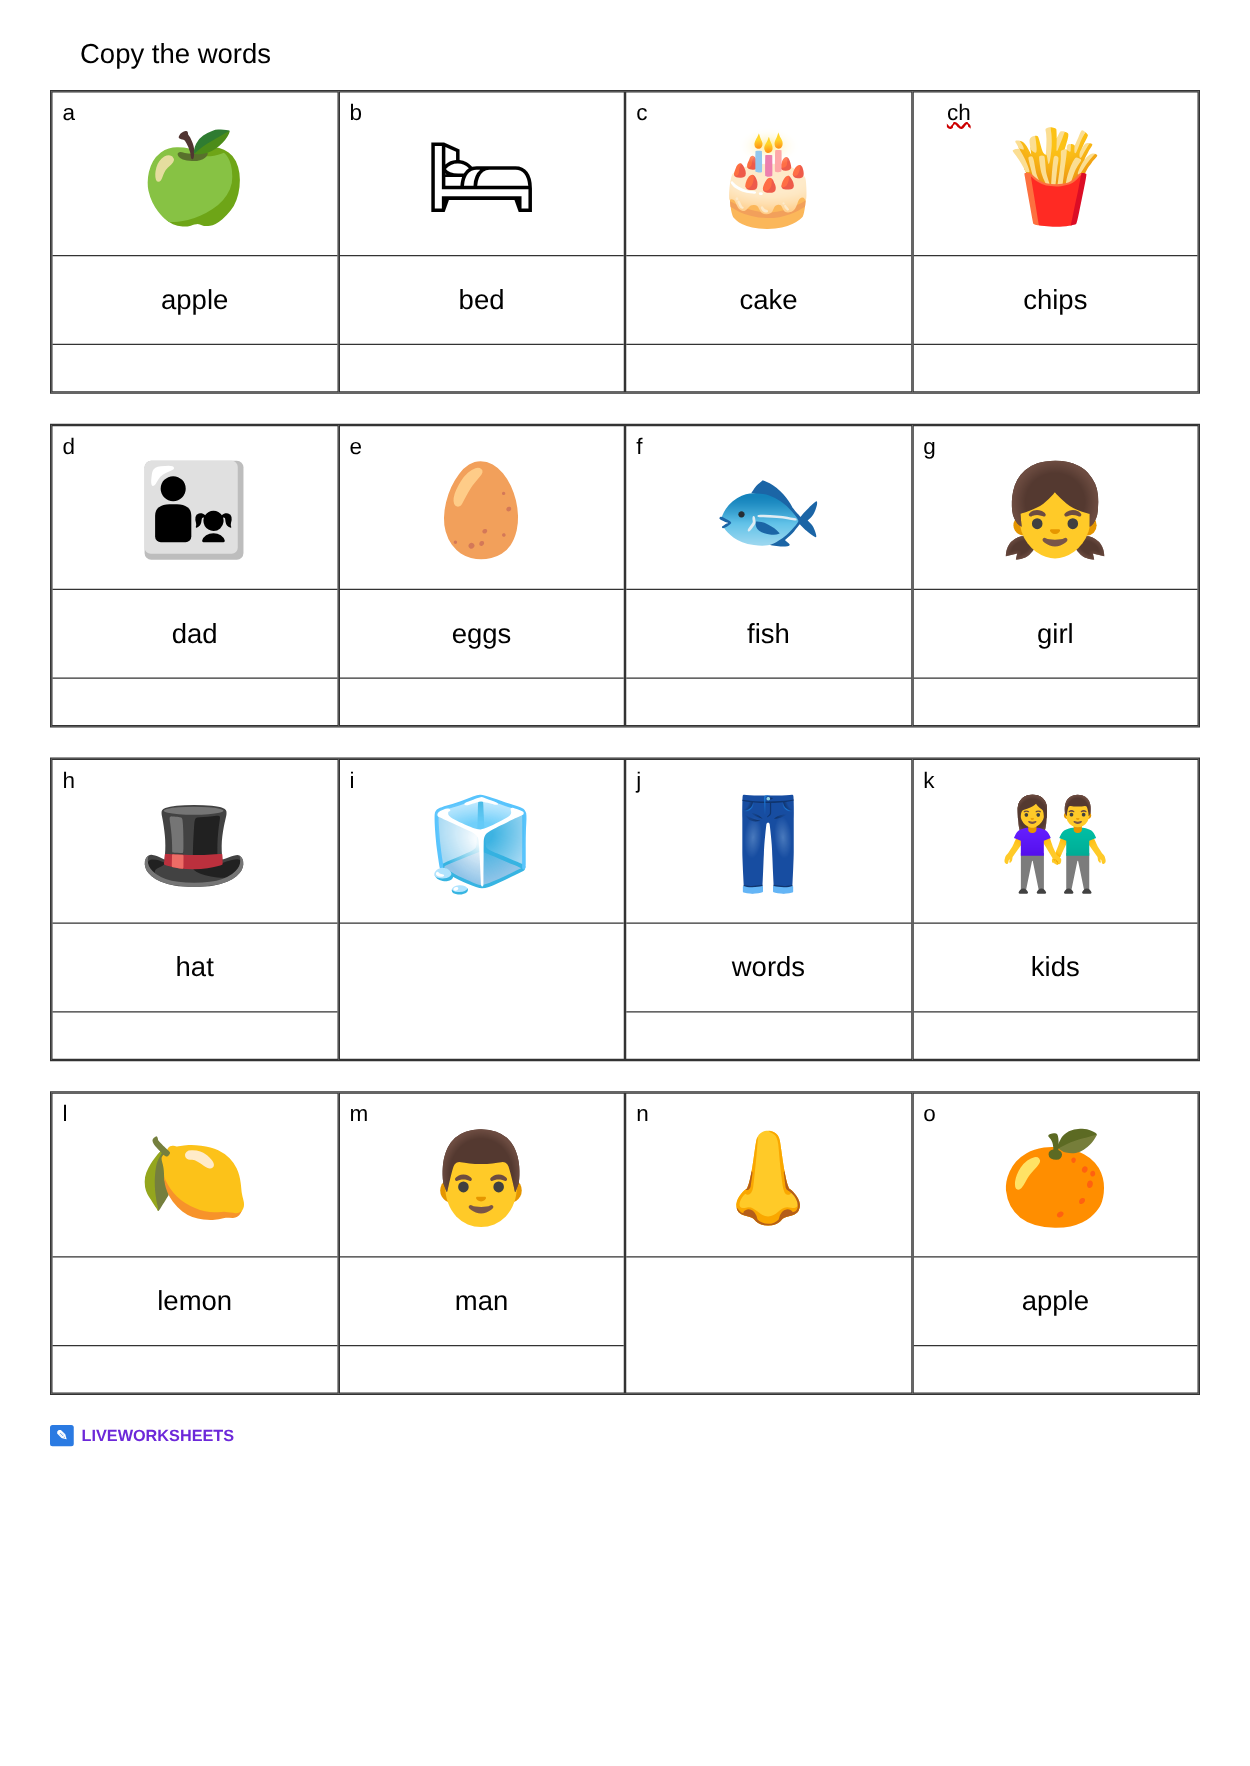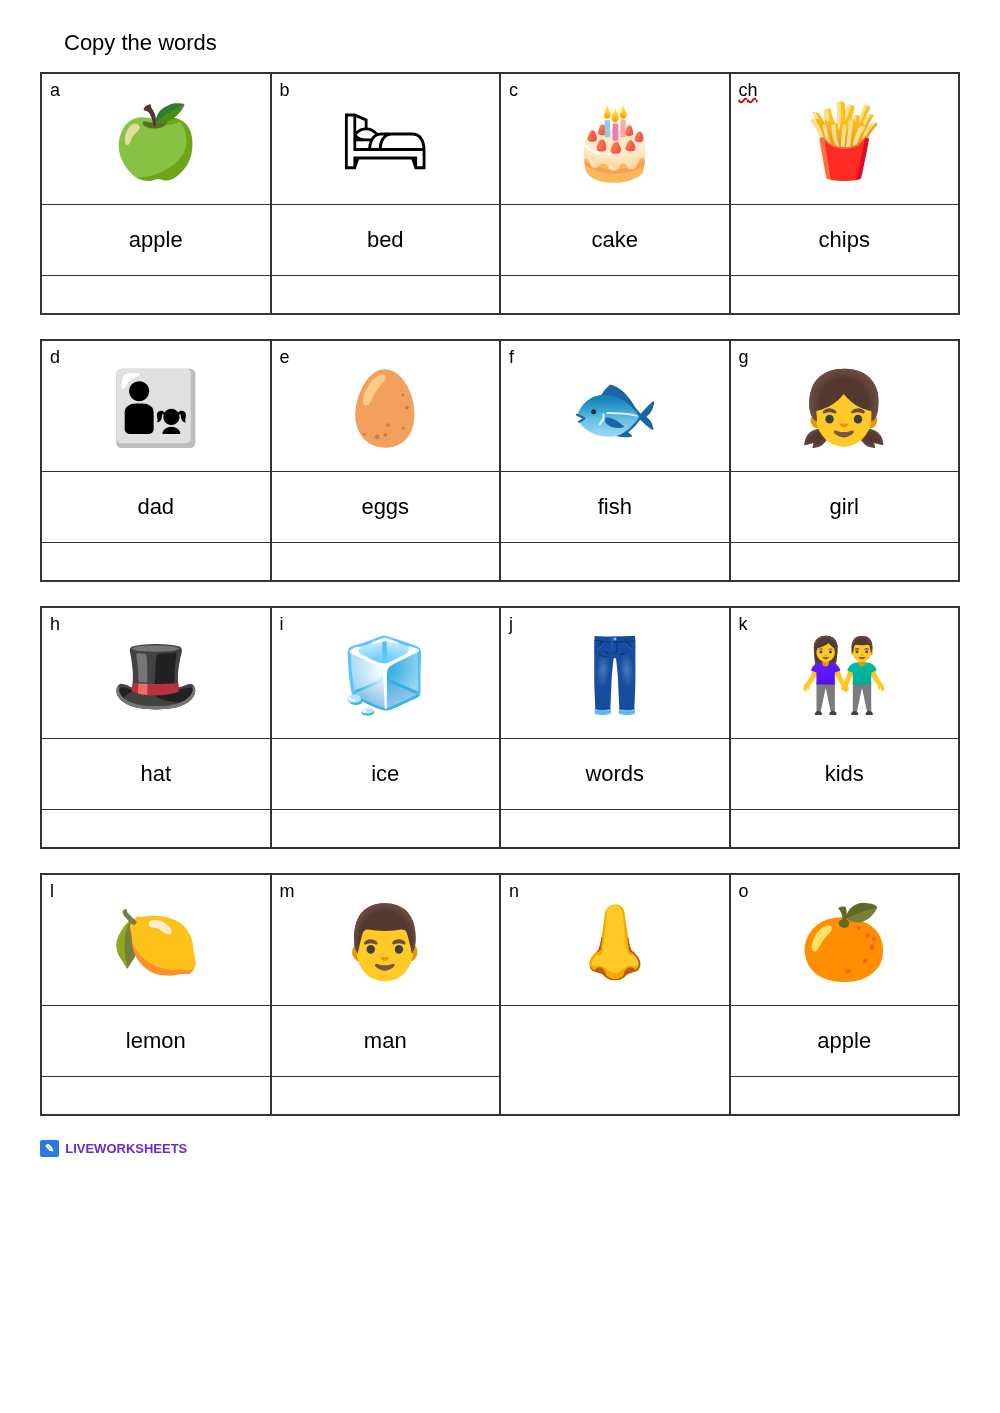--- a/index.html
+++ b/index.html
@@ -84,20 +84,21 @@
       font-size: 13px;
       font-weight: bold;
       font-family: Arial, sans-serif;
       color: #6d28d9;
     }
     
     .ch-underline {
       text-decoration: underline;
       text-decoration-color: #cc0000;
       text-decoration-style: wavy;
+      margin-left: 19px;
     }
   </style>
 </head>
 <body>
 
 <div class="page-title">Copy the words</div>
 
 <div id="worksheet-content">
     <div class="vocab-grid">
       <div class="vocab-cell">
@@ -174,21 +175,20 @@
           <div class="img-container">🎩</div>
         </div>
         <div class="cell-word-area">hat</div>
         <div class="cell-write-area"></div>
       </div>
       <div class="vocab-cell">
         <div class="cell-image-area">
           <span class="cell-letter">i</span>
           <div class="img-container">🧊</div>
         </div>
-        <div class="cell-word-area">ice</div>
         <div class="cell-write-area"></div>
       </div>
       <div class="vocab-cell">
         <div class="cell-image-area">
           <span class="cell-letter">j</span>
           <div class="img-container">👖</div>
         </div>
         <div class="cell-word-area">words</div>
         <div class="cell-write-area"></div>
       </div>

